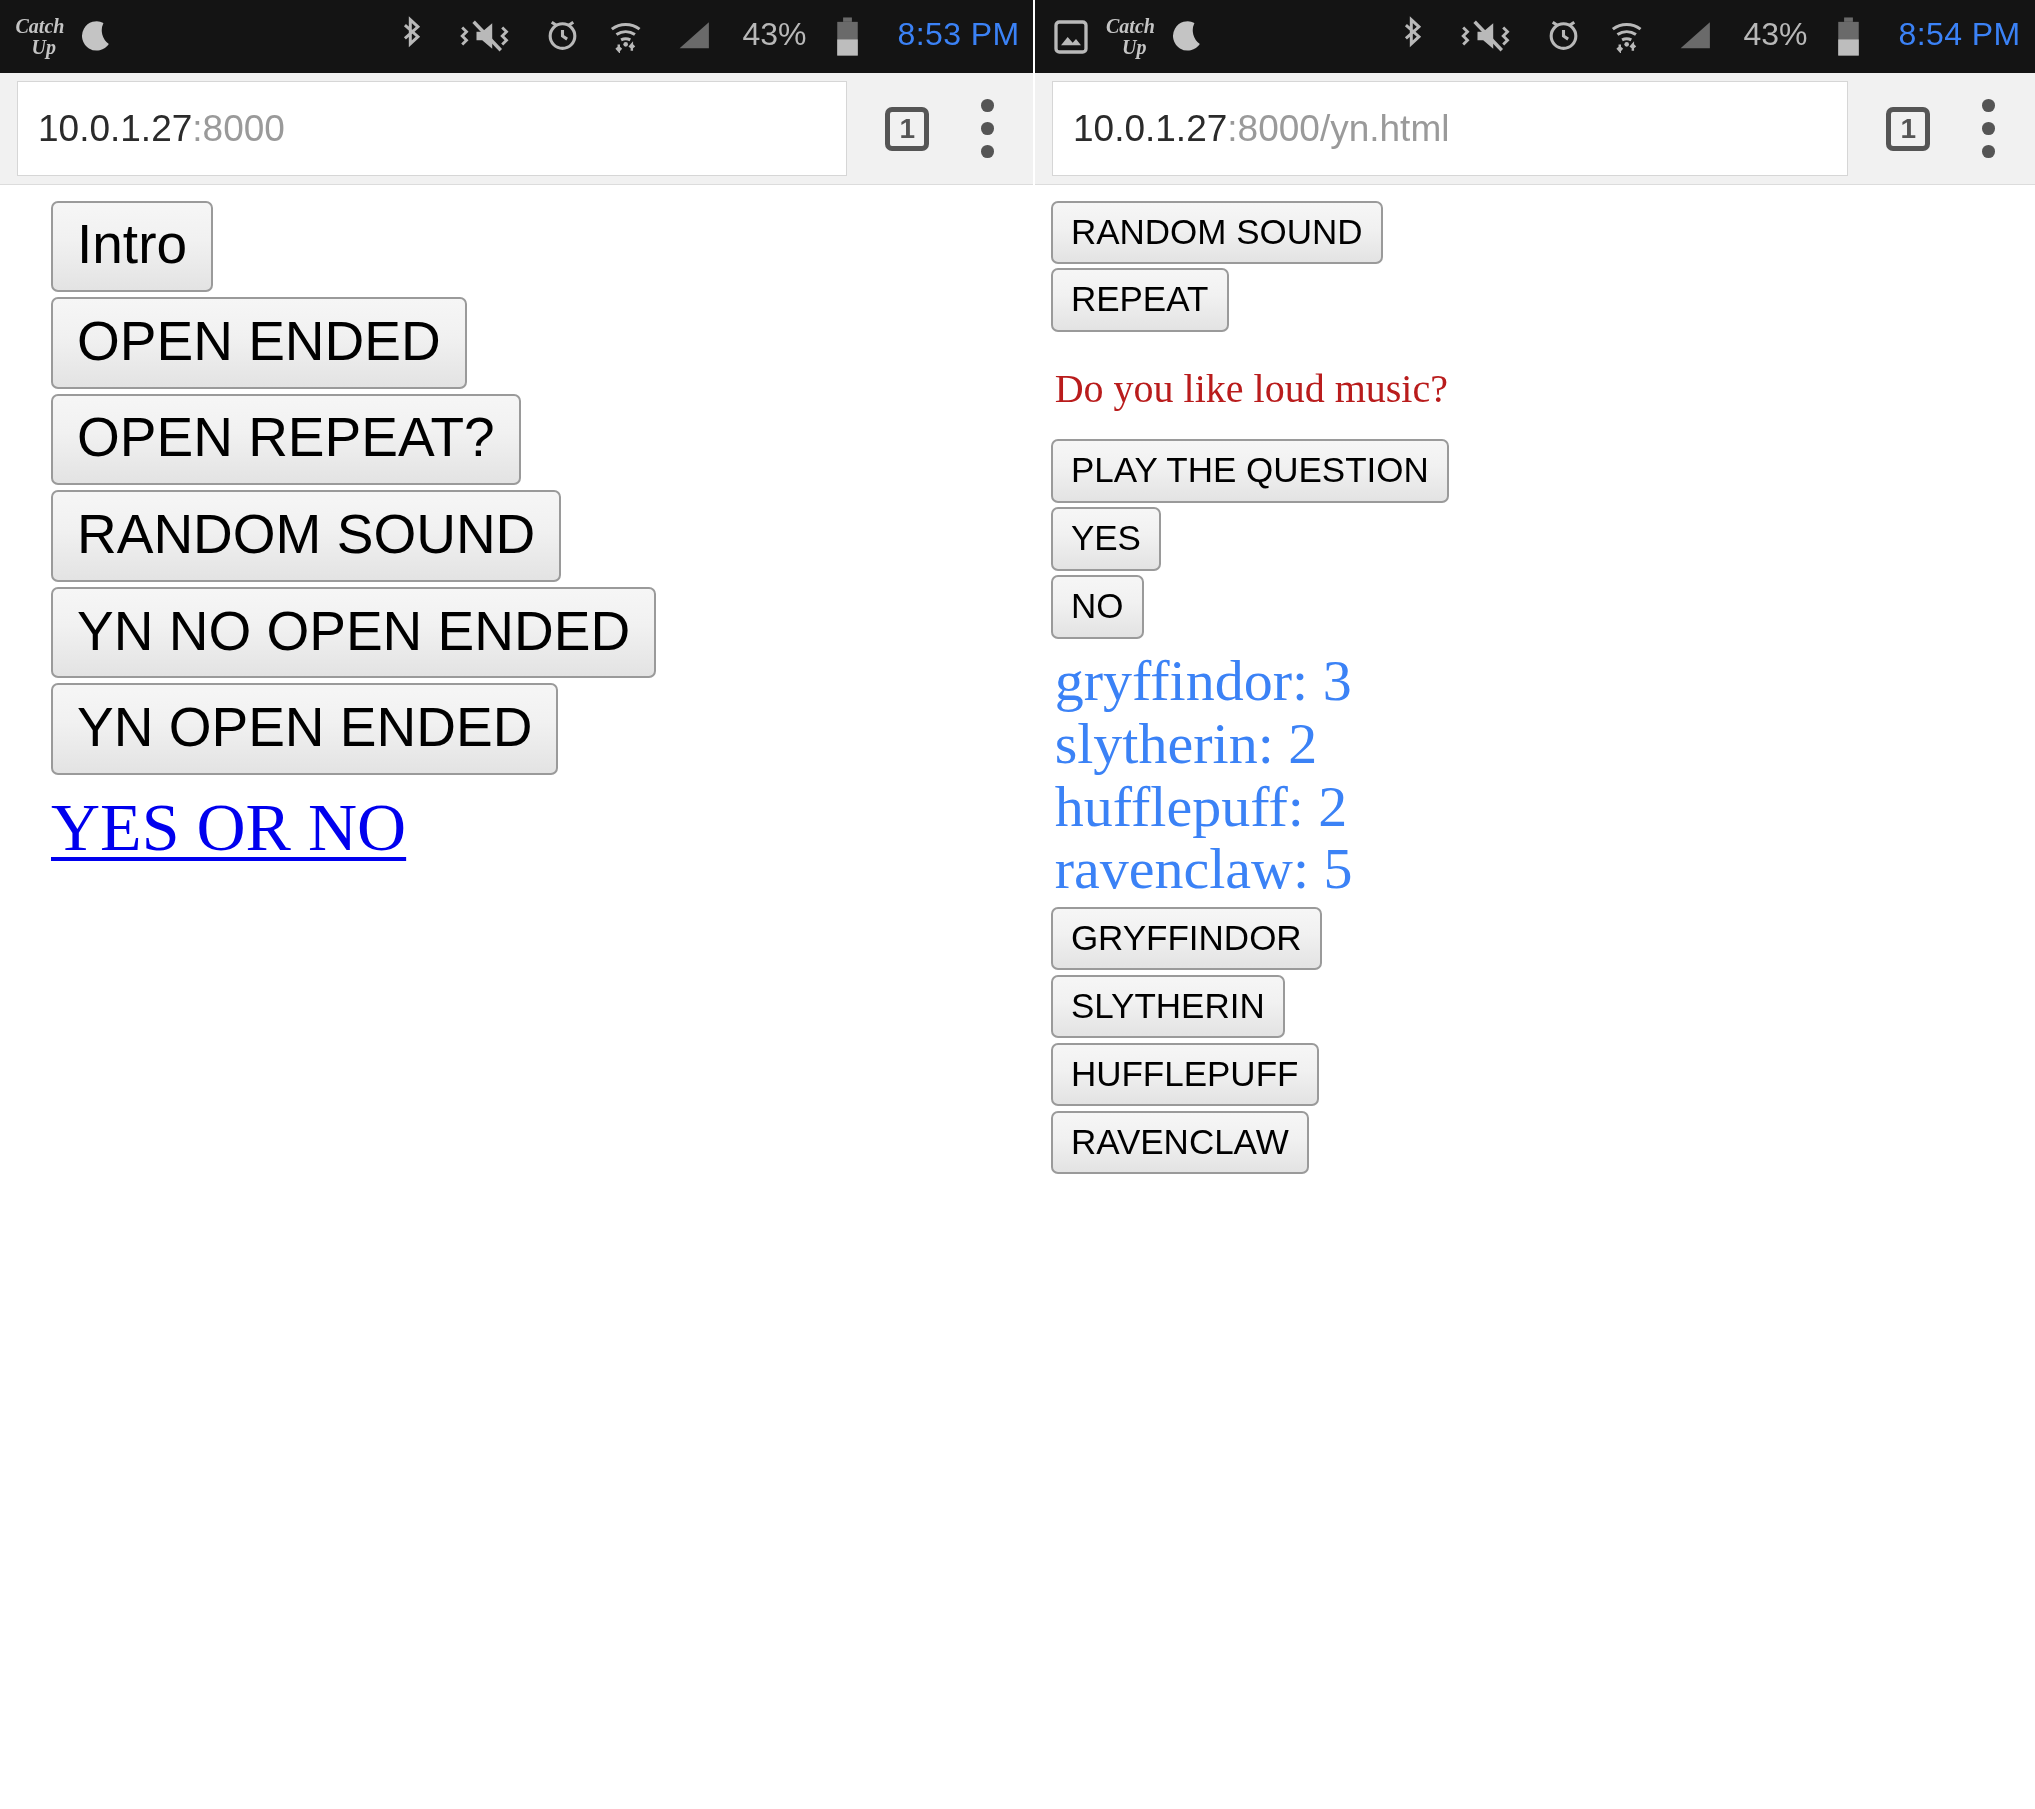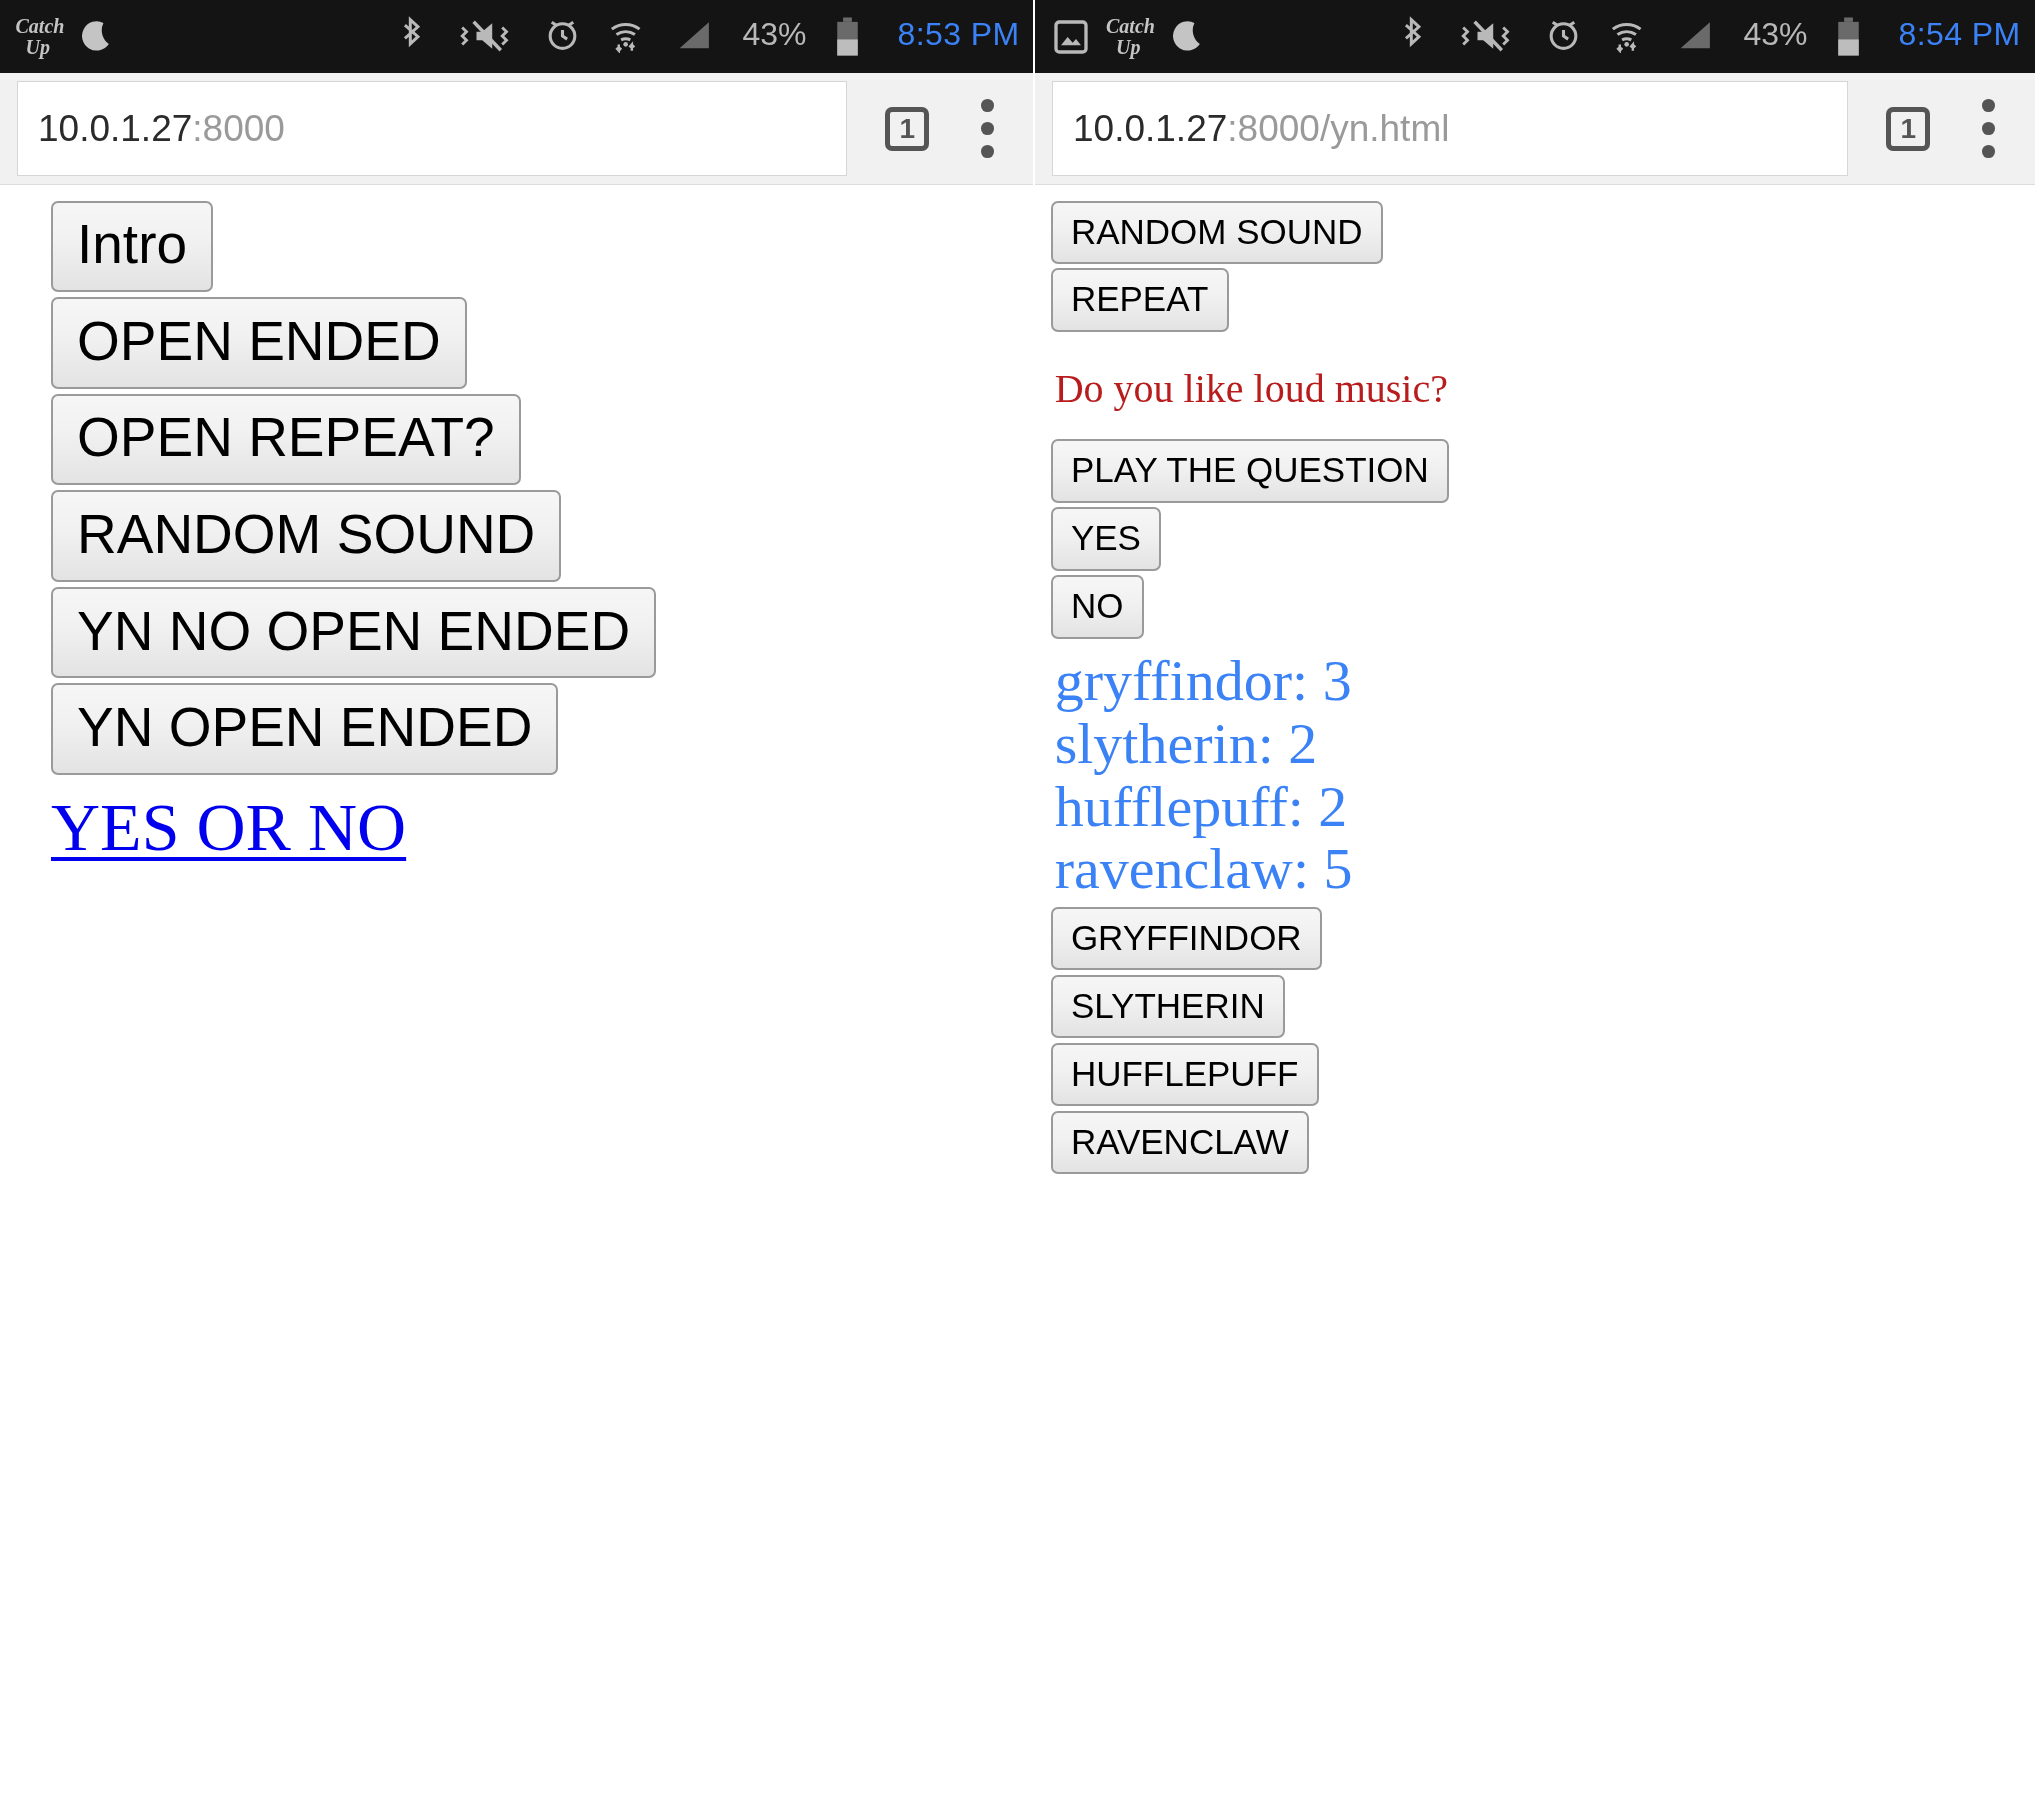--- a/index.html
+++ b/index.html
@@ -40,21 +40,21 @@
   .sb-batt-pct { font-size: 32px; color: #b8b8b8; white-space: nowrap; }
   .catchup-logo {
     width: 47px; height: 44px; position: relative; flex: none;
   }
   .catchup-logo span {
     position: absolute; left: 0; color: #c4c4c4; font-style: italic;
     font-family: "Liberation Serif", serif; font-weight: bold;
     line-height: 1;
   }
   .catchup-logo .l1 { top: 1.4px;  font-size: 20px; }
-  .catchup-logo .l2 { top: 22.6px; left: 10px; font-size: 20px; }
+  .catchup-logo .l2 { top: 22.6px; left: 16px; font-size: 20px; }
   .ico { flex: none; display: block; }
 
   
   .toolbar {
     position: relative; height: 112px; background: #f1f1f1;
     display: flex; align-items: center; padding: 0 17px;
     border-bottom: 1.4px solid #dcdcdc;
   }
   .urlbox {
     flex: 1 1 auto; height: 95px; background: #ffffff;

